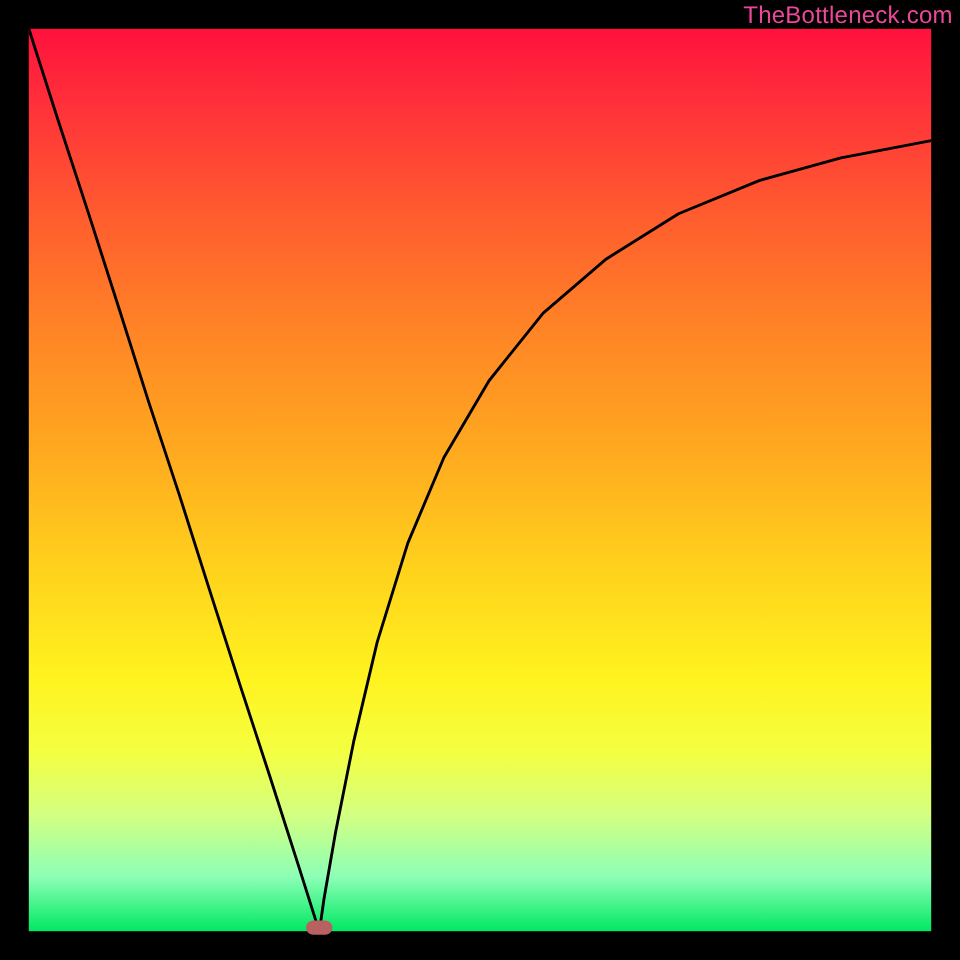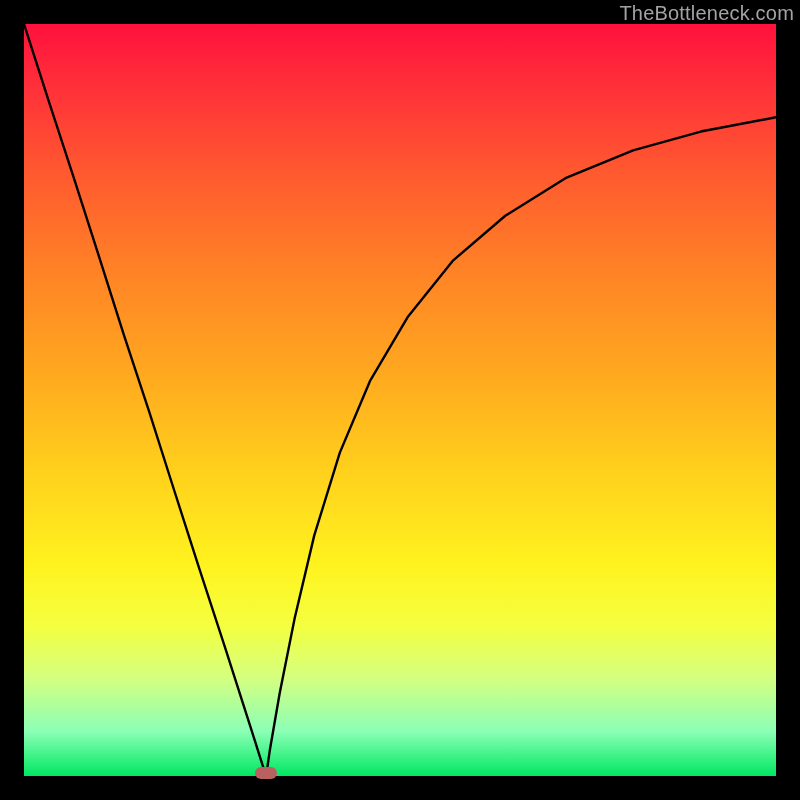--- a/index.html
+++ b/index.html
@@ -52,21 +52,21 @@
     width: 22px;
     height: 12px;
     background: #b96060;
     border-radius: 6px;
     transform: translate(-50%, -50%);
   }
   .watermark {
     position: absolute;
     top: 2px;
     right: 6px;
-    color: #a3a3a3;
+    color: #ec4899;
     font-size: 20px;
     font-weight: 500;
     letter-spacing: 0.2px;
     user-select: none;
   }
 </style>
 </head>
 <body>
 
 <div class="watermark">TheBottleneck.com</div>

